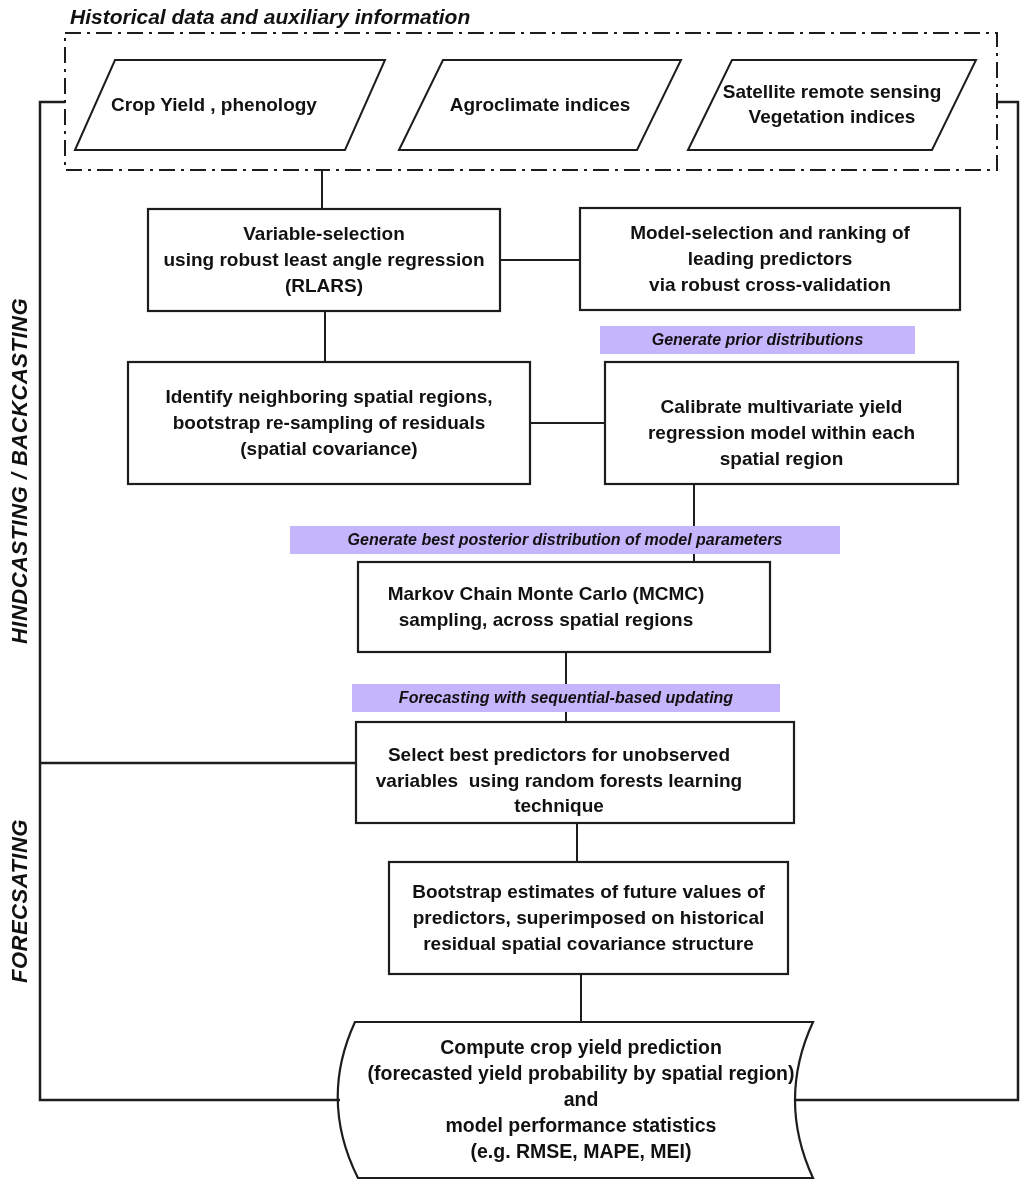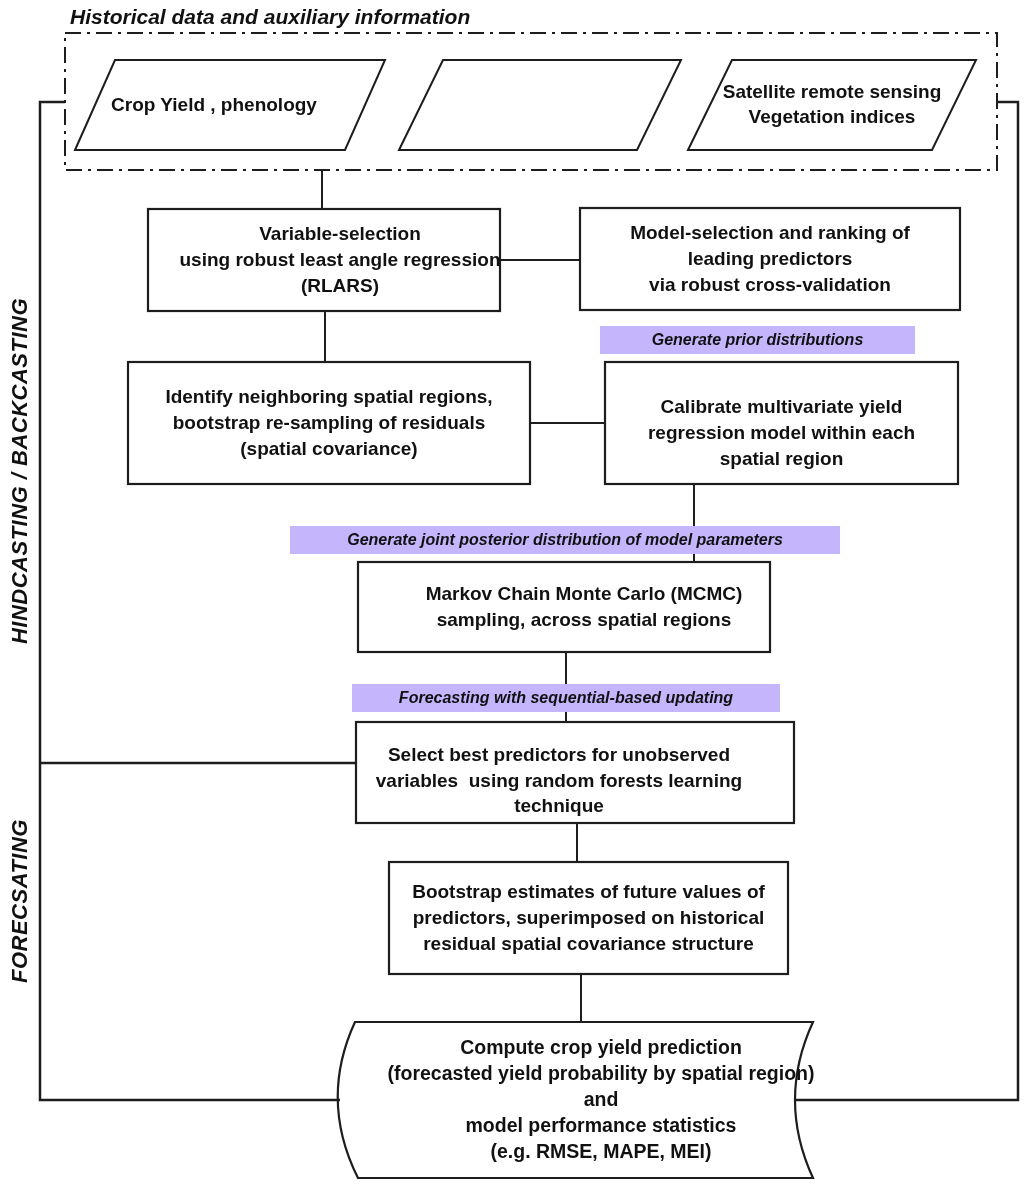--- a/index.html
+++ b/index.html
@@ -62,49 +62,50 @@
       <path stroke-width="2" d="M 694 484 L 694 562"></path>
       <path stroke-width="2" d="M 566 652 L 566 722"></path>
       <path stroke-width="2" d="M 577 823 L 577 862"></path>
       <path stroke-width="2" d="M 581 974 L 581 1022"></path>
     </g>
   </svg>
 
   <div class="flow-title">Historical data and auxiliary information</div>
 
   <div class="txt input-text" style="left:89px;top:60px;width:250px;height:90px;">Crop Yield , phenology</div>
+  <div class="txt input-text" style="left:425px;top:60px;width:230px;height:90px;">Agroclimate indices</div>
   <div class="txt input-text" style="left:712px;top:60px;width:240px;height:90px;">Satellite remote sensing
 Vegetation indices</div>
 
-  <div class="txt node-text" style="left:148px;top:209px;width:352px;height:102px;padding-left:16px;">Variable-selection
+  <div class="txt node-text" style="left:148px;top:209px;width:352px;height:102px;">Variable-selection
 using robust least angle regression
 (RLARS)</div>
   <div class="txt node-text" style="left:580px;top:208px;width:380px;height:102px;">Model-selection and ranking of
 leading predictors
 via robust cross-validation</div>
   <div class="txt node-text" style="left:128px;top:362px;width:402px;height:122px;">Identify neighboring spatial regions,
 bootstrap re-sampling of residuals
 (spatial covariance)</div>
   <div class="txt node-text" style="left:605px;top:362px;width:353px;height:142px;">Calibrate multivariate yield
 regression model within each
 spatial region</div>
-  <div class="txt node-text" style="left:378px;top:562px;width:412px;height:90px;">Markov Chain Monte Carlo (MCMC)
+  <div class="txt node-text" style="left:340px;top:562px;width:412px;height:90px;">Markov Chain Monte Carlo (MCMC)
 sampling, across spatial regions</div>
   <div class="txt node-text" style="left:340px;top:722px;width:438px;height:117px;">Select best predictors for unobserved
 variables  using random forests learning
 technique</div>
   <div class="txt node-text" style="left:389px;top:862px;width:399px;height:112px;">Bootstrap estimates of future values of
 predictors, superimposed on historical
 residual spatial covariance structure</div>
-  <div class="txt doc-text" style="left:356px;top:1022px;width:490px;height:156px;">Compute crop yield prediction
+  <div class="txt doc-text" style="left:336px;top:1022px;width:490px;height:156px;">Compute crop yield prediction
 (forecasted yield probability by spatial region)
 and
 model performance statistics
 (e.g. RMSE, MAPE, MEI)</div>
 
   <div class="txt stage-label" style="left:600px;top:326px;width:315px;height:28px;">Generate prior distributions</div>
-  <div class="txt stage-label" style="left:290px;top:526px;width:550px;height:28px;">Generate joint posterior distribution of model parameters</div>
+  <div class="txt stage-label" style="left:290px;top:526px;width:550px;height:28px;">Generate best posterior distribution of model parameters</div>
   <div class="txt stage-label" style="left:352px;top:684px;width:428px;height:28px;">Forecasting with sequential-based updating</div>
 
   <div class="vlabel" style="left:-180px;top:458px;width:400px;">HINDCASTING / BACKCASTING</div>
   <div class="vlabel" style="left:-80px;top:888px;width:200px;">FORECSATING</div>
 
 </div>
 
 </body></html>

